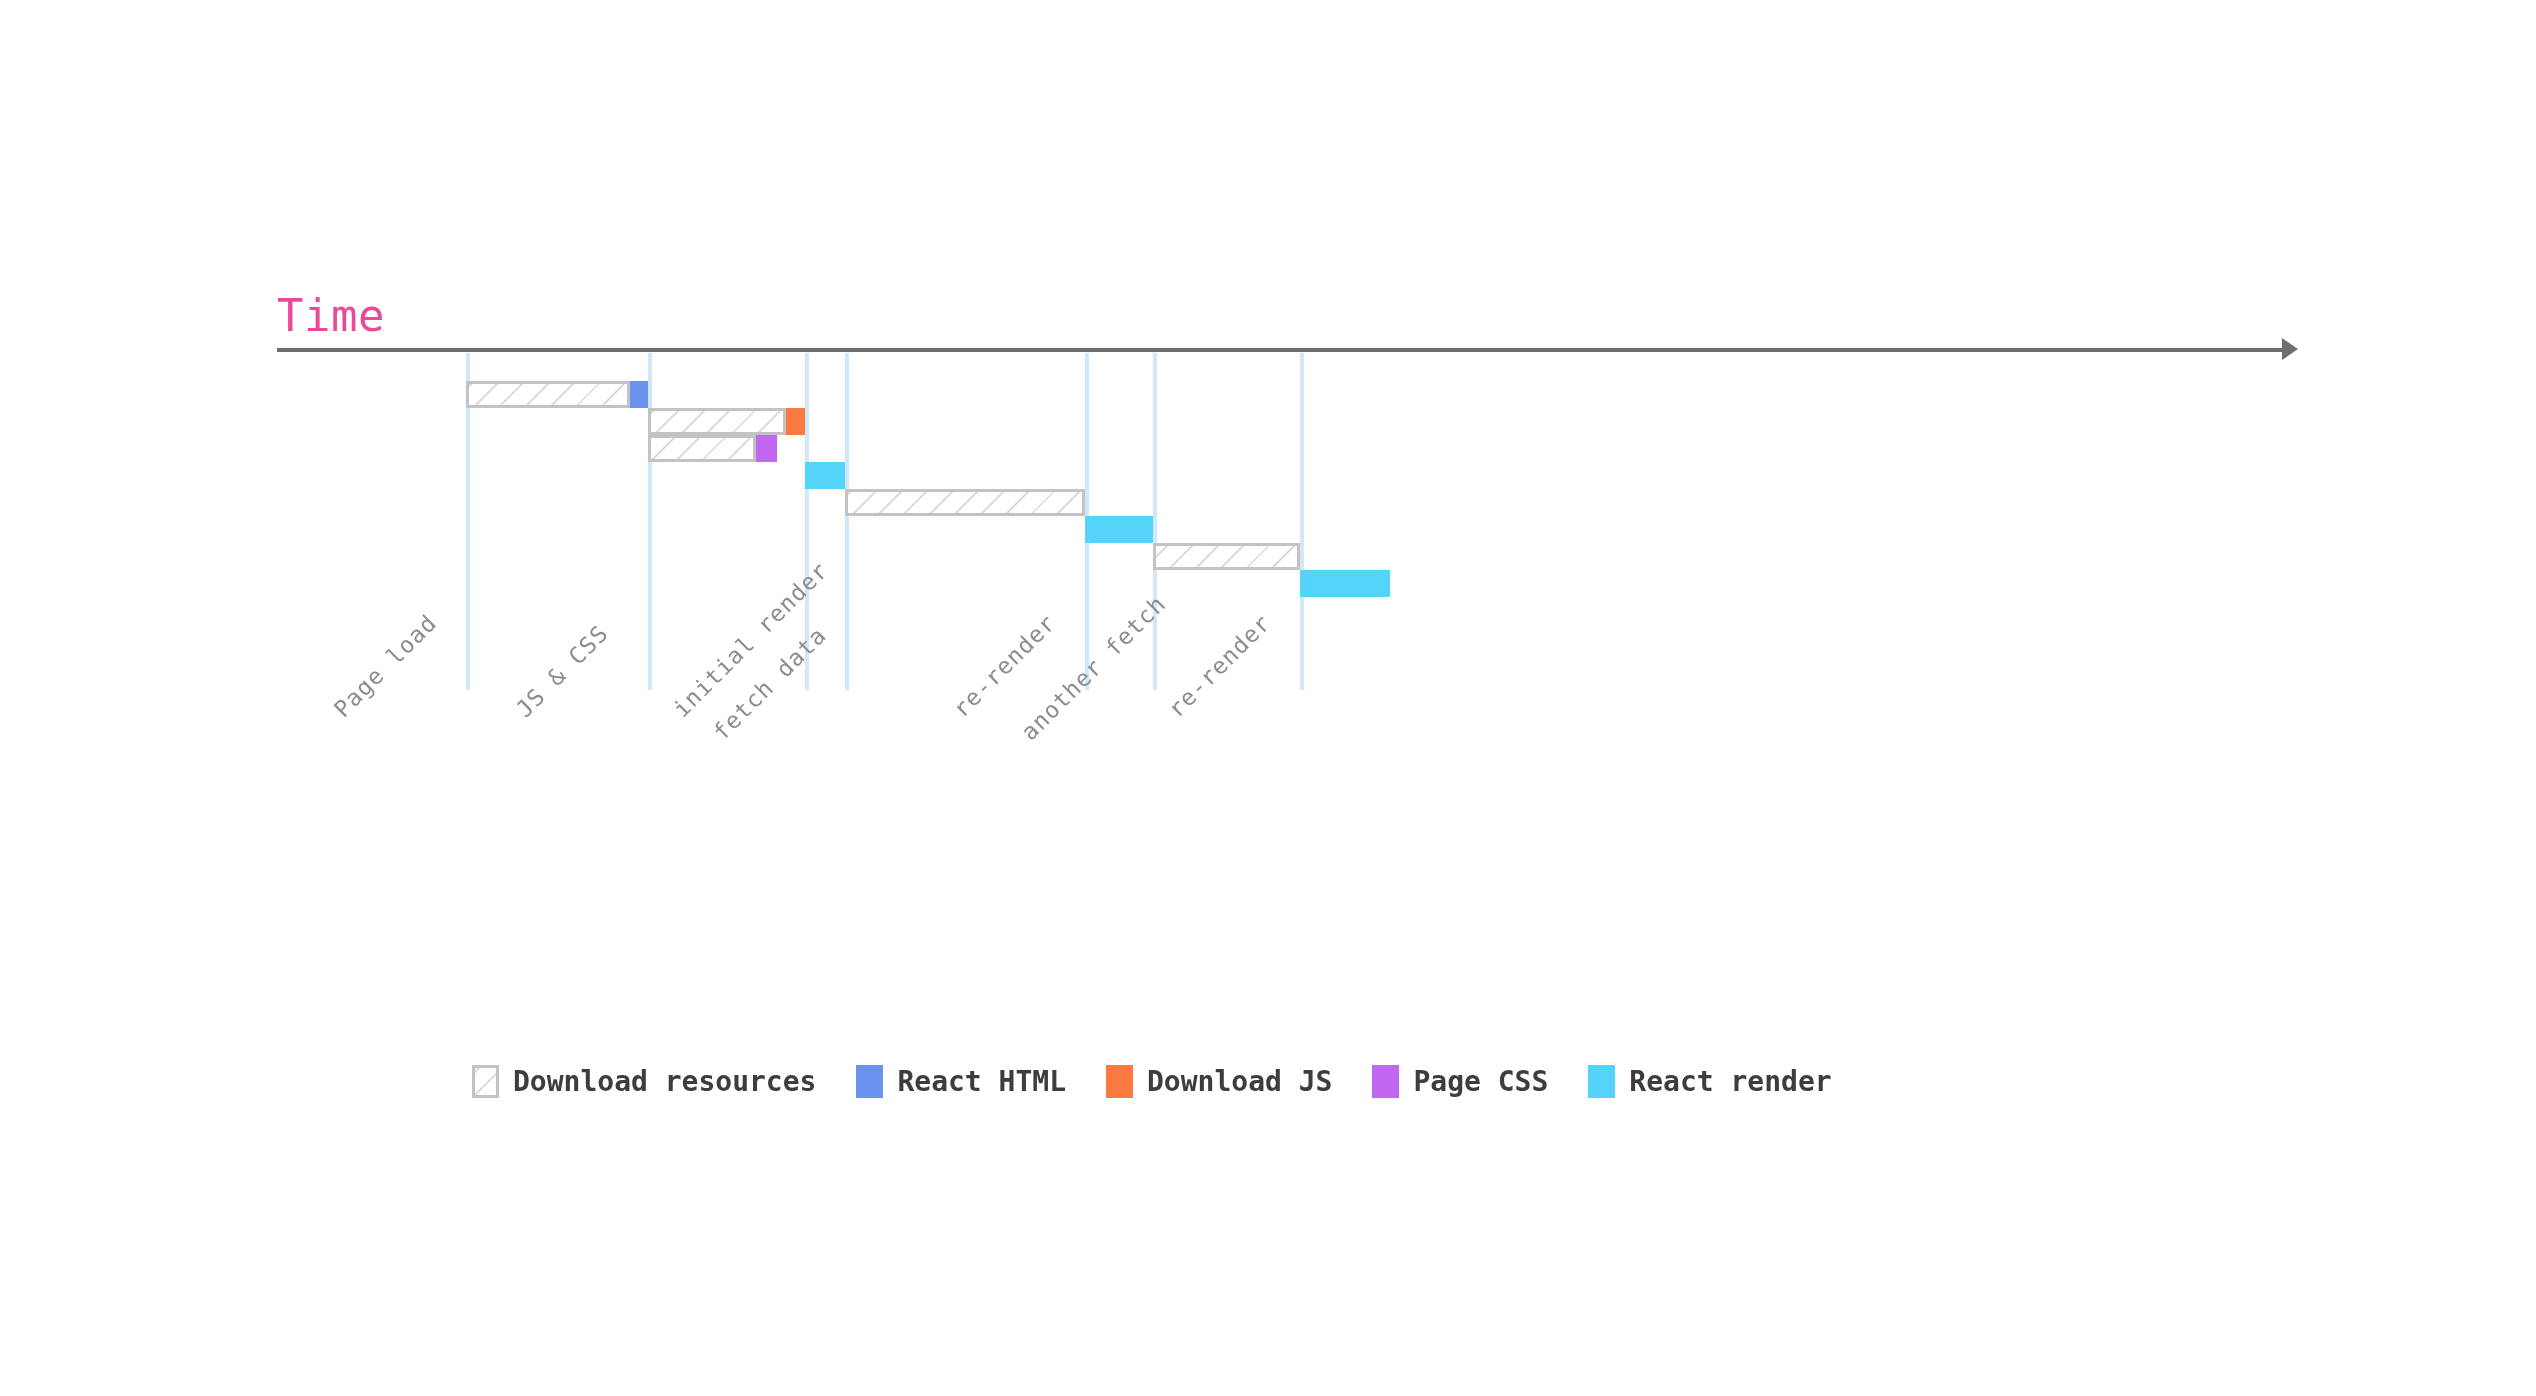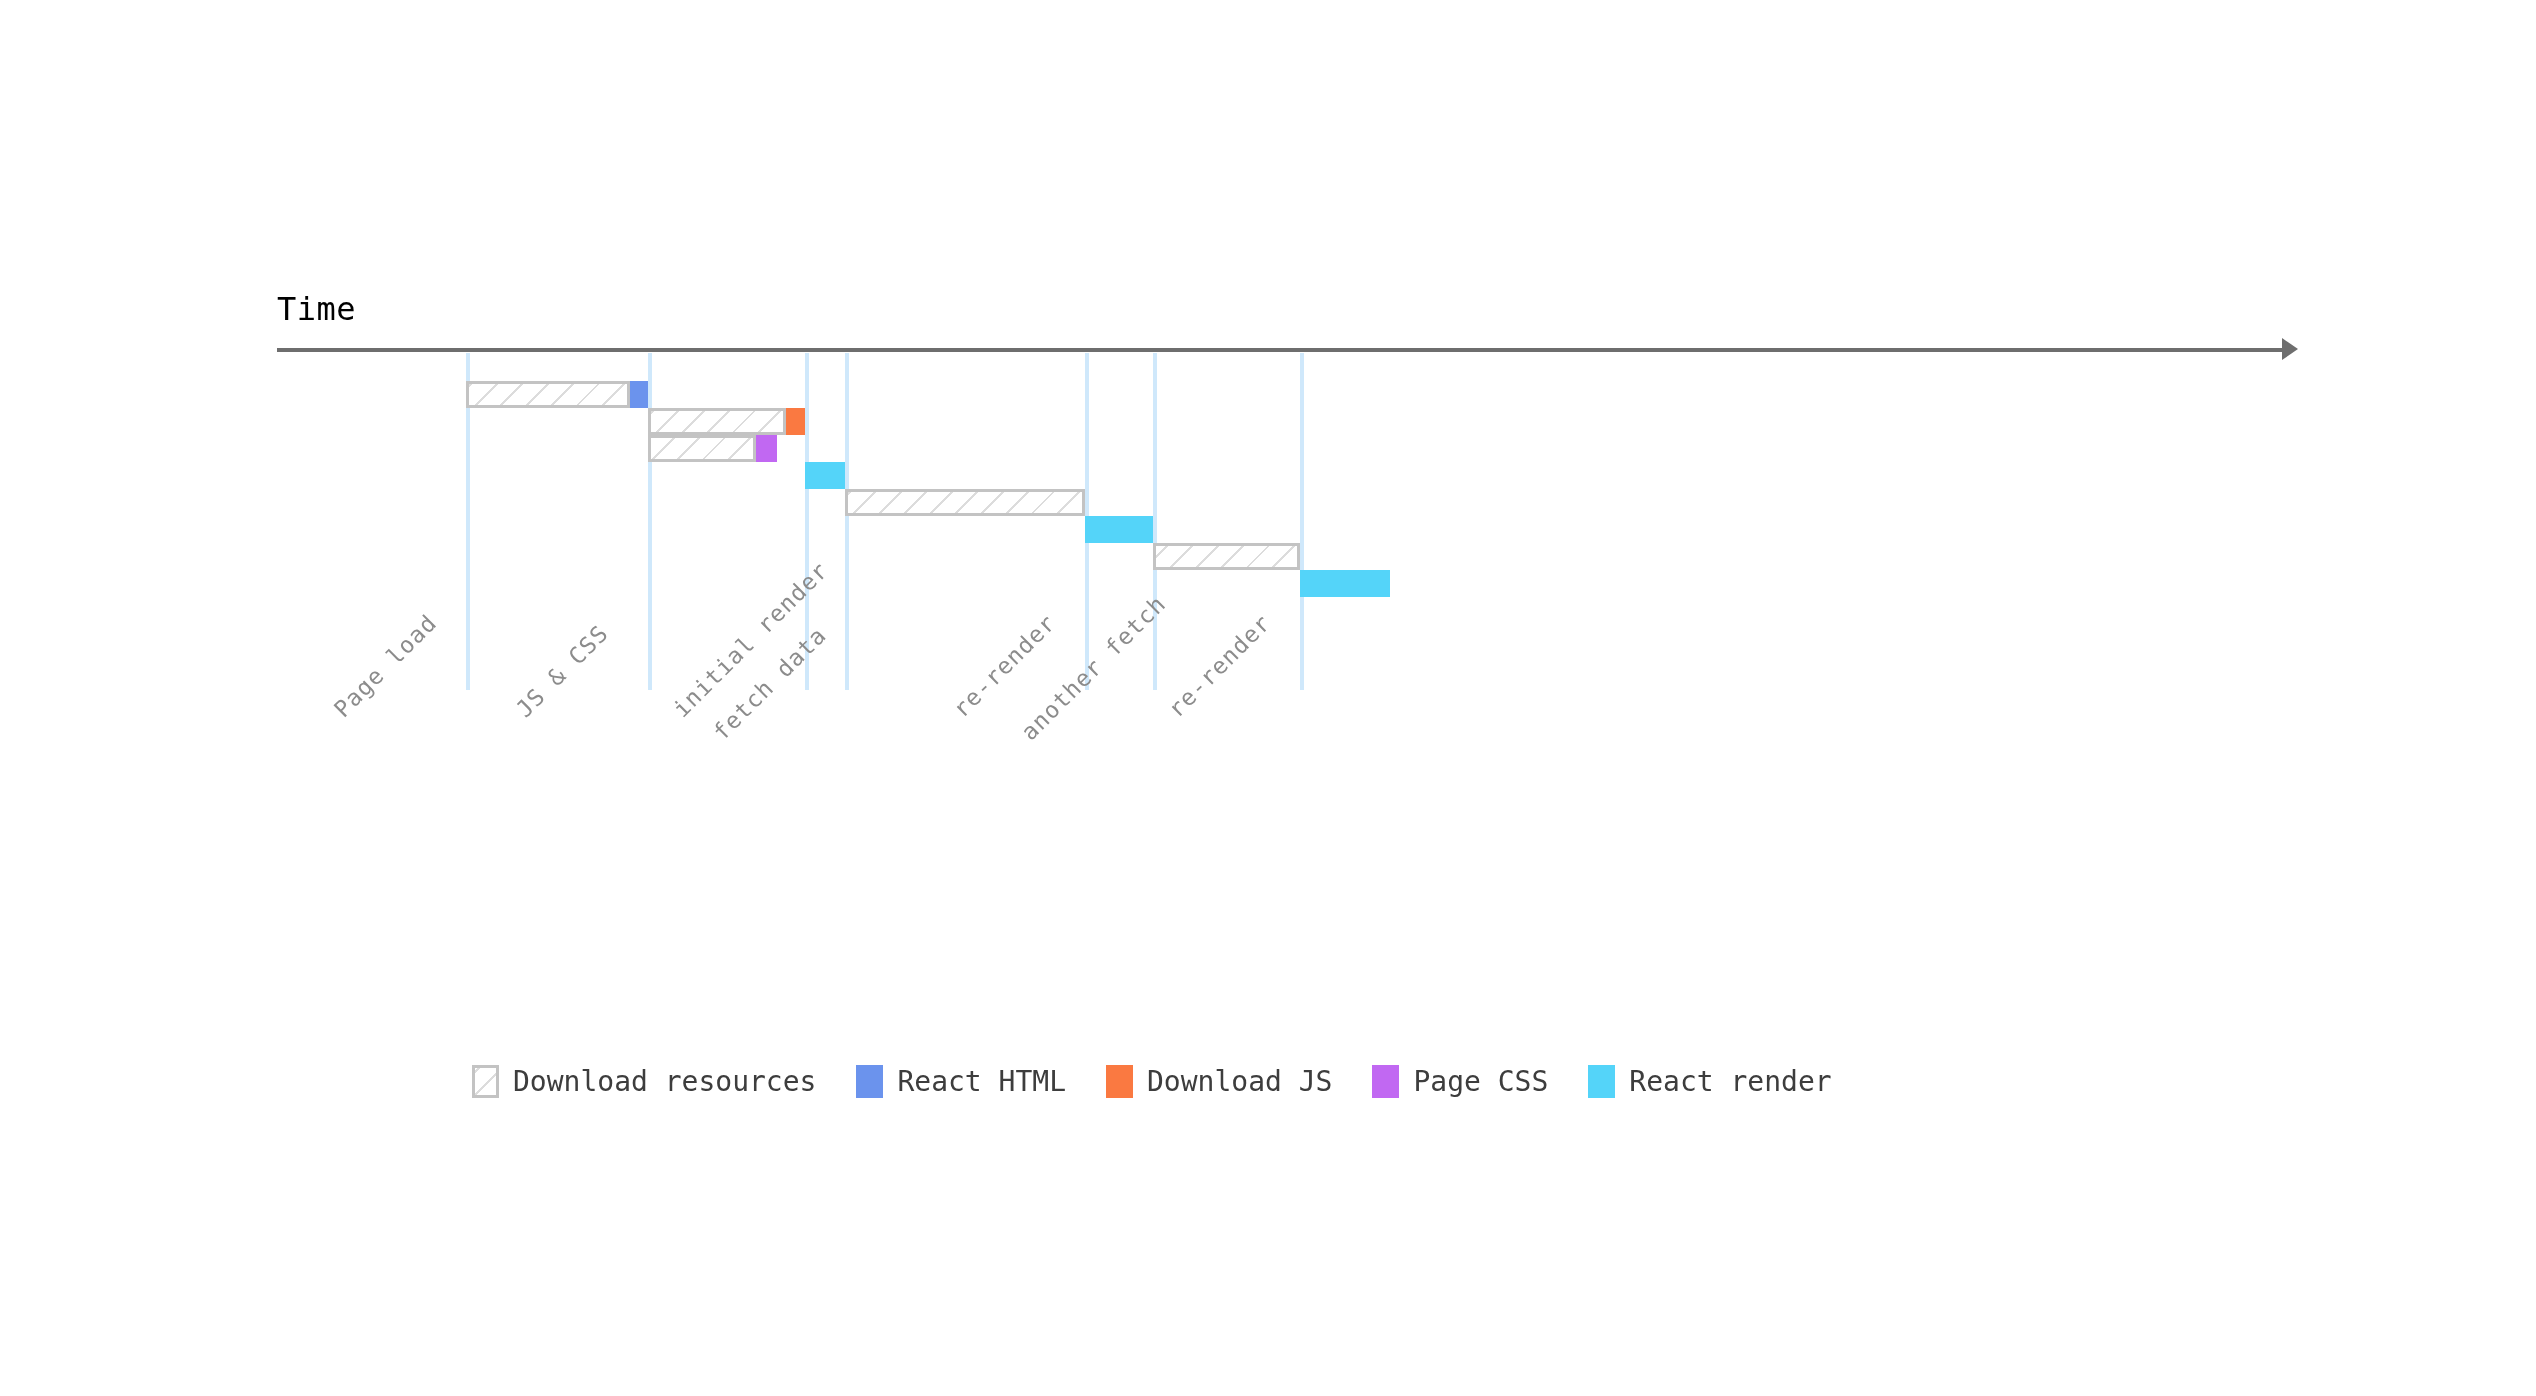--- a/index.html
+++ b/index.html
@@ -6,21 +6,21 @@
   body{
     width:2536px;height:1396px;background:#ffffff;
     font-family:"DejaVu Sans Mono","Liberation Mono",monospace;
     overflow:hidden;position:relative;
   }
   .canvas{position:absolute;left:0;top:0;width:2536px;height:1396px;}
 
   
   .axis-title{
     position:absolute;left:277px;top:290px;
-    font-size:32px;color:#000000;letter-spacing:0.5px;white-space:nowrap;
+    font-size:44px;color:#ec4899;letter-spacing:0.5px;white-space:nowrap;
   }
 
   
   .axis-line{
     position:absolute;left:277px;top:348px;width:2013px;height:4px;
     background:#6e6e6e;
   }
   .axis-arrow{
     position:absolute;left:2282px;top:338px;width:0;height:0;
     border-top:11px solid transparent;border-bottom:11px solid transparent;
@@ -48,21 +48,21 @@
     position:absolute;
     font-size:23px;color:#8c8c8c;white-space:nowrap;
     transform-origin:0 50%;
     transform:rotate(-45deg);
     letter-spacing:1px;
   }
 
   
   .legend{
     position:absolute;left:472px;top:1065px;
-    display:flex;align-items:center;gap:0px;
+    display:flex;align-items:center;gap:0px;font-weight:bold;
   }
   .legend-item{display:flex;align-items:center;margin-right:40px;}
   .legend-swatch{
     width:27px;height:33px;margin-right:14px;box-sizing:border-box;flex:0 0 auto;
   }
   .legend-swatch.download{
     border:3px solid #c3c3c3;background:#ffffff;
     background-image:repeating-linear-gradient(
       -45deg,
       rgba(0,0,0,0) 0px, rgba(0,0,0,0) 14px,

